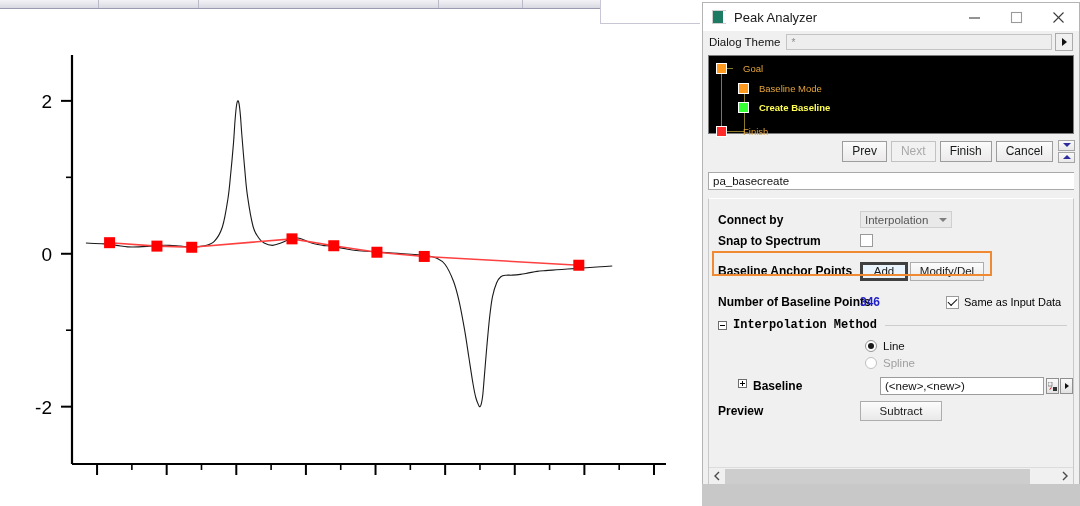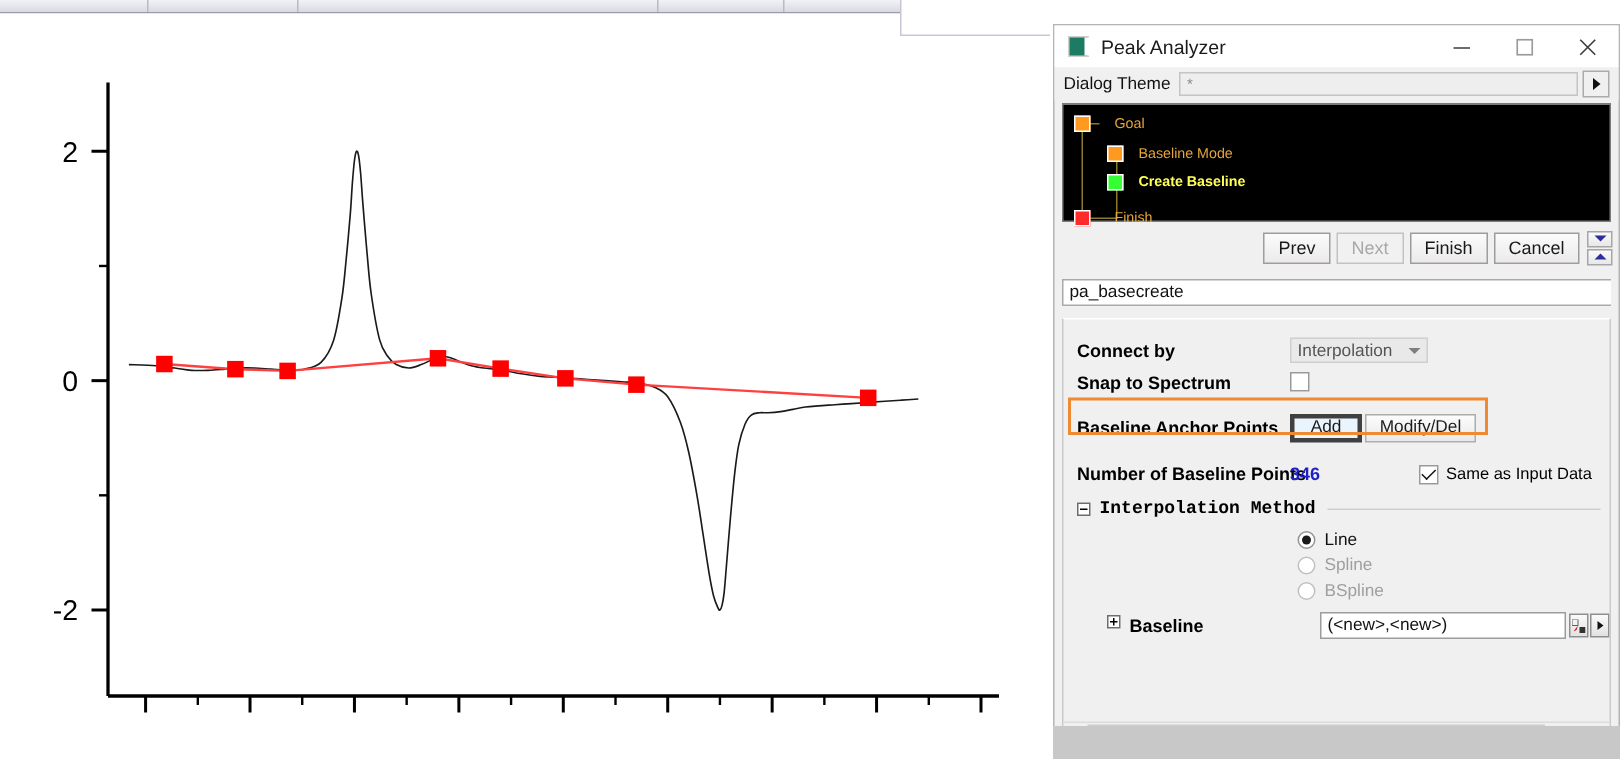--- a/index.html
+++ b/index.html
@@ -33,21 +33,21 @@
   
   .graph{position:absolute;left:0;top:9px;width:700px;height:497px;}
   .graph svg{display:block;}
   .axis-label{
     font-family:"Liberation Sans", sans-serif;
     font-size:19px;fill:#000;
   }
 
   
   .dialog{
-    position:absolute;left:702px;top:16px;width:378px;height:484px;
+    position:absolute;left:702px;top:2px;width:378px;height:484px;
     background:#f0f0f0;border:1px solid #b4b4b4;box-sizing:border-box;
     display:flex;flex-direction:column;
   }
   .titlebar{
     height:28px;min-height:28px;background:#ffffff;
     display:flex;align-items:center;padding:0 0 0 9px;box-sizing:border-box;
   }
   .title-icon{
     width:12px;height:12px;background:#1d7a63;border:1px solid #cfcfcf;
     position:relative;margin-right:8px;flex:none;
@@ -371,43 +371,43 @@
       </div>
 
       <div class="radio-row" style="margin-top:3px;">
         <span class="radio on"></span>
         <span class="rlabel">Line</span>
       </div>
       <div class="radio-row">
         <span class="radio dim"></span>
         <span class="rlabel dim">Spline</span>
       </div>
-      <div class="radio-row">
-        <span class="radio dim"></span>
-        <span class="rlabel dim">BSpline</span>
-      </div>
 
       <div class="prow" style="height:24px;margin-top:3px;">
         <div style="display:flex;align-items:flex-start;width:142px;flex:none;padding-left:20px;">
           <div class="expander plus"></div>
           <div class="plabel" style="width:auto;">Baseline</div>
         </div>
         <div class="txtfield" style="width:186px;">(&lt;new&gt;,&lt;new&gt;)</div>
         <div class="minibtn" style="margin-left:2px;">
           <svg width="9" height="9" viewBox="0 0 9 9">
             <rect x="0" y="0" width="4" height="4" fill="#f2f2f2" stroke="#555" stroke-width="0.6"></rect>
             <rect x="5" y="5" width="4" height="4" fill="#333"></rect>
             <path d="M1 8 L4 4 L3 7 Z" fill="#cc1111"></path>
           </svg>
         </div>
         <div class="minibtn" style="margin-left:1px;">
           <span class="tri-r2"></span>
         </div>
       </div>
 
+      <div class="prow" style="height:26px;">
+        <div class="plabel">Preview</div>
+        <div class="sbtn" style="width:82px;height:20px;">Subtract</div>
+      </div>
 
       <div class="hsb">
         <div class="sbarrow">
           <svg width="8" height="10">
               <polyline points="6,1 2,5 6,9" fill="none" stroke="#4a4a4a" stroke-width="1.4"></polyline>
             </svg>
         </div>
         <div class="sbtrack">
           <div class="sbthumb"></div>
         </div>

